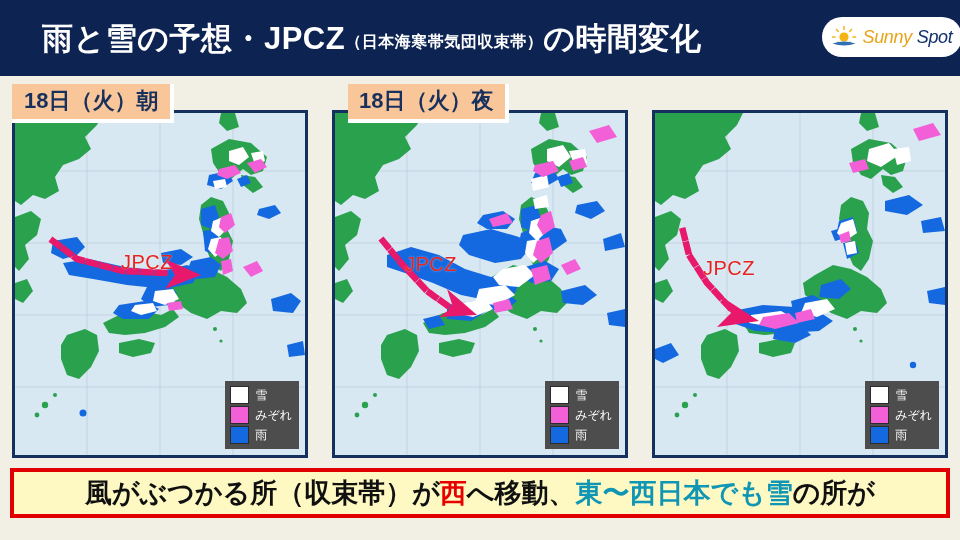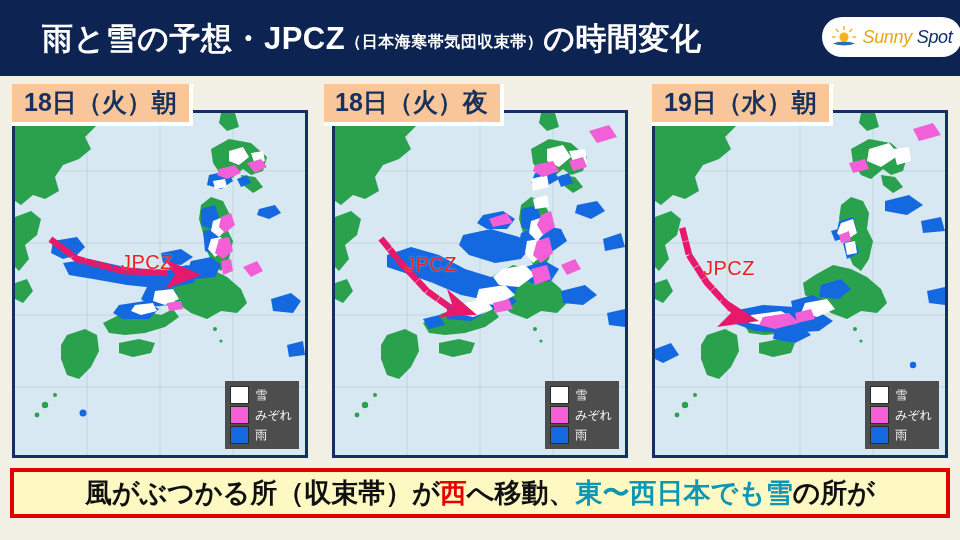--- a/index.html
+++ b/index.html
@@ -88,30 +88,30 @@
   .panel-map { position: absolute; inset: 0; overflow: hidden; }
   .panel-map svg { display: block; width: 100%; height: 100%; }
 
   
   .date-chip {
     position: absolute;
     top: 0;
     z-index: 6;
     background: #f9c69a;
     color: #17305c;
-    font-size: 25px;
+    font-size: 22px;
     font-weight: bold;
     padding: 5px 12px 7px 12px;
     line-height: 1.05;
     white-space: nowrap;
     border-right: 4px solid #ffffff;
     border-bottom: 4px solid #ffffff;
   }
   .date-chip.c1 { left: 12px; }
-  .date-chip.c2 { left: 324px; padding-left: 11px; }
+  .date-chip.c2 { left: 348px; padding-left: 11px; }
   .date-chip.c3 { left: 652px; }
 
   
   .legend {
     position: absolute;
     right: 6px;
     bottom: 6px;
     background: #4d4d4d;
     padding: 5px 7px 5px 5px;
     z-index: 5;
@@ -462,20 +462,19 @@
       <div class="legend-row">
         <span class="legend-sw" style="background:#1569e0"></span>
         <span class="legend-label">雨</span>
       </div>
     </div>
     <div class="jpcz-label" style="left:48px; top:144px;">JPCZ</div>
   </div>
 
   <div class="date-chip c1">18日（火）朝</div>
   <div class="date-chip c2">18日（火）夜</div>
-  <div class="date-chip c3">19日（水）朝</div>
 </div>
 
 <div class="banner">
   <div class="banner-text">
     <span>風がぶつかる所（収束帯）が</span><span class="hl-red">西</span><span>へ移動、</span><span class="hl-teal">東〜西日本でも雪</span><span>の所が</span>
   </div>
 </div>
 
 </body></html>

